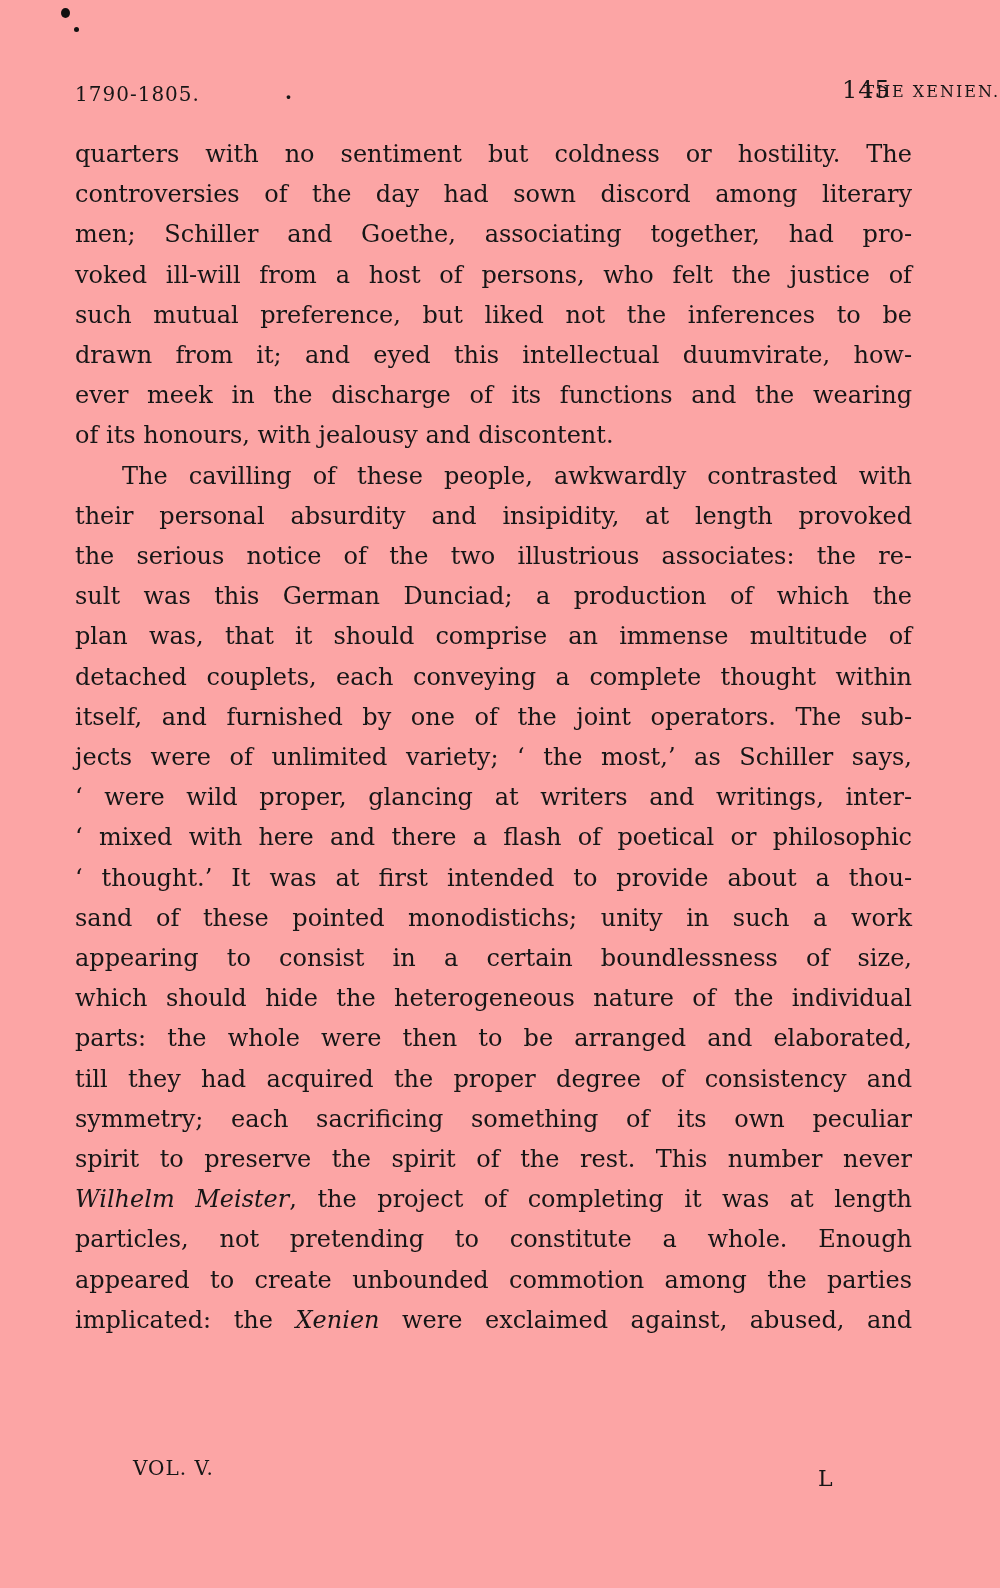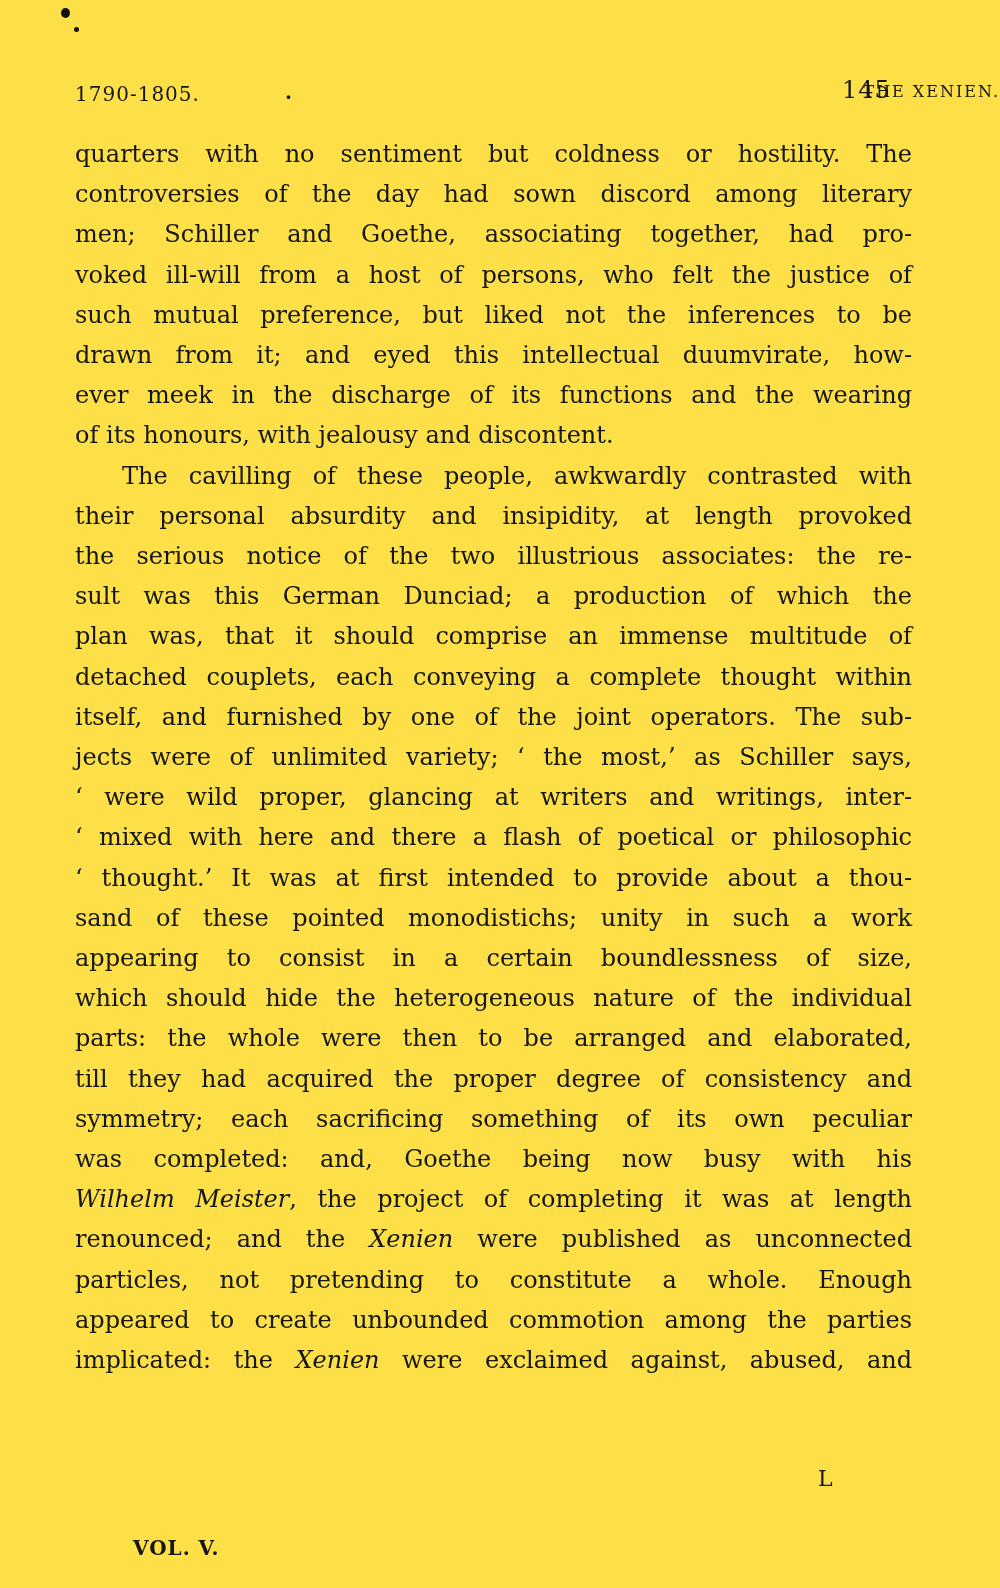--- a/index.html
+++ b/index.html
@@ -1,21 +1,21 @@
 <!DOCTYPE html>
 <html><head>
 <meta charset="utf-8">
 <style>
   html, body { margin: 0; padding: 0; background: #d8d8d8; }
   .page {
     position: relative;
     width: 1000px;
     height: 1588px;
     margin: 0 auto;
-    background: #fde047;
+    background: #fca5a5;
     color: #161616;
     font-family: "DejaVu Serif", "Liberation Serif", serif;
     overflow: hidden;
   }
   
   .header-left {
     position: absolute; top: 82px; left: 75px;
     font-size: 20px; letter-spacing: 1px;
   }
   .header-mark {
@@ -41,22 +41,22 @@
     line-height: 40.2px;
     text-align: justify;
     text-align-last: justify;
     white-space: normal;
   }
   .line.last { text-align-last: left; }
   .line.indent { text-indent: 47px; }
   .line em { font-style: italic; }
   
   .footer-volume {
-    position: absolute; top: 1536px; left: 133px;
-    font-size: 20px; letter-spacing: 1px; font-weight: bold;
+    position: absolute; top: 1456px; left: 133px;
+    font-size: 20px; letter-spacing: 1px;
   }
   .footer-signature {
     position: absolute; top: 1466px; left: 818px;
     font-size: 22px;
   }
   
   .speck { position: absolute; background: #111; border-radius: 50%; }
   .speck-1 { top: 8px; left: 61px; width: 9px; height: 10px; }
   .speck-2 { top: 27px; left: 74px; width: 5px; height: 5px; }
 </style>
@@ -92,23 +92,22 @@
       <div class="line">jects were of unlimited variety; ‘ the most,’ as Schiller says,</div>
       <div class="line">‘ were wild proper, glancing at writers and writings, inter-</div>
       <div class="line">‘ mixed with here and there a flash of poetical or philosophic</div>
       <div class="line">‘ thought.’  It was at first intended to provide about a thou-</div>
       <div class="line">sand of these pointed monodistichs; unity in such a work</div>
       <div class="line">appearing to consist in a certain boundlessness of size,</div>
       <div class="line">which should hide the heterogeneous nature of the individual</div>
       <div class="line">parts: the whole were then to be arranged and elaborated,</div>
       <div class="line">till they had acquired the proper degree of consistency and</div>
       <div class="line">symmetry; each sacrificing something of its own peculiar</div>
-      <div class="line">was completed: and, Goethe being now busy with his</div>
+      <div class="line">spirit to preserve the spirit of the rest.  This number never</div>
       <div class="line"><em>Wilhelm Meister</em>, the project of completing it was at length</div>
-      <div class="line">renounced; and the <em>Xenien</em> were published as unconnected</div>
       <div class="line">particles, not pretending to constitute a whole.  Enough</div>
       <div class="line">appeared to create unbounded commotion among the parties</div>
       <div class="line">implicated: the <em>Xenien</em> were exclaimed against, abused, and</div>
     </div>
 
   <div class="footer-volume">VOL. V.</div>
   <div class="footer-signature">L</div>
 
 </div>
 

